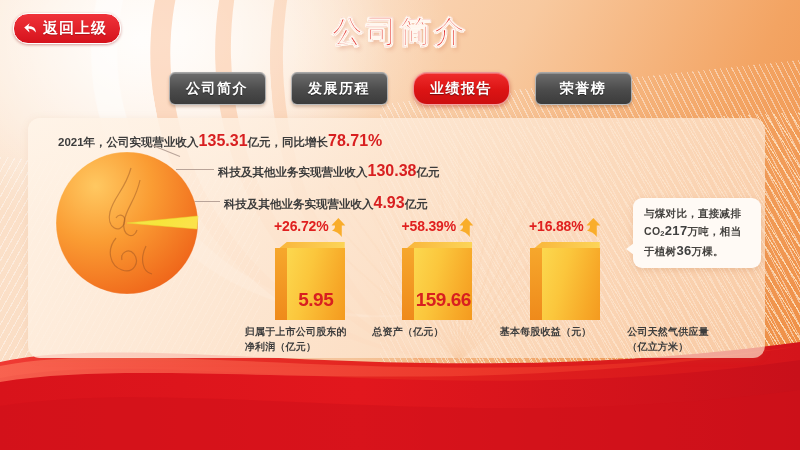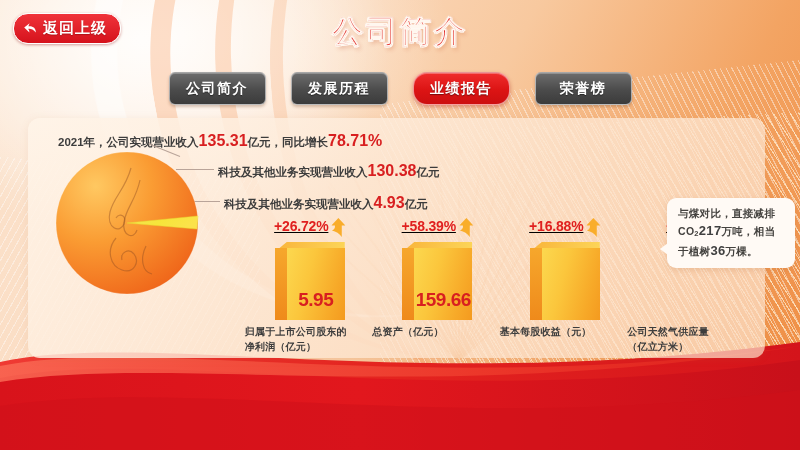--- a/index.html
+++ b/index.html
@@ -145,21 +145,21 @@
   .lead-d2{position:absolute;left:128px;top:88px;width:32px;height:1px;background:#b9a499;transform:rotate(-14deg);transform-origin:right center;}
 
   
   .pie-wrap{position:absolute;left:26px;top:32px;width:146px;height:146px;}
 
   
   .bars{position:absolute;left:218px;top:100px;width:510px;height:140px;display:flex;}
   .bar-col{flex:1;position:relative;}
   .pct{
     position:absolute;top:0;left:50%;transform:translateX(-50%);
-    display:flex;align-items:flex-start;gap:3px;white-space:nowrap;text-decoration:underline;
+    display:flex;align-items:flex-start;gap:3px;white-space:nowrap;
   }
   .pct .txt{
     color:#e0201f;font-size:14px;font-weight:bold;letter-spacing:-.2px;
   }
   .box{position:absolute;top:24px;left:50%;transform:translateX(-50%);width:70px;height:78px;}
   .box .side{
     position:absolute;left:0;top:6px;width:12px;height:72px;
     background:linear-gradient(to bottom,#f6a72c,#ef8a1b);
   }
   .box .top{
@@ -183,21 +183,21 @@
     width:130px;text-align:left;font-size:10px;line-height:15px;
     color:#3d3d3d;font-weight:bold;letter-spacing:.2px;
   }
 
   
   .bubble{
     position:absolute;left:633px;top:198px;width:128px;padding:7px 10px 8px 11px;
     box-sizing:border-box;
     background:#fffaf5;border-radius:9px;
     box-shadow:0 2px 6px rgba(180,110,60,.22);
-    font-size:10.5px;line-height:17px;color:#44423f;font-weight:bold;letter-spacing:.3px;margin-left:34px;
+    font-size:10.5px;line-height:17px;color:#44423f;font-weight:bold;letter-spacing:.3px;
   }
   .bubble .hi{color:#404040;font-size:13px;font-weight:bold;}
   .bubble .sub{font-size:7.5px;vertical-align:-1px;}
   .bubble:after{
     content:"";position:absolute;left:-7px;bottom:13px;
     border-top:6px solid transparent;border-bottom:6px solid transparent;
     border-right:8px solid #fffaf5;
   }
 </style>
 </head>

